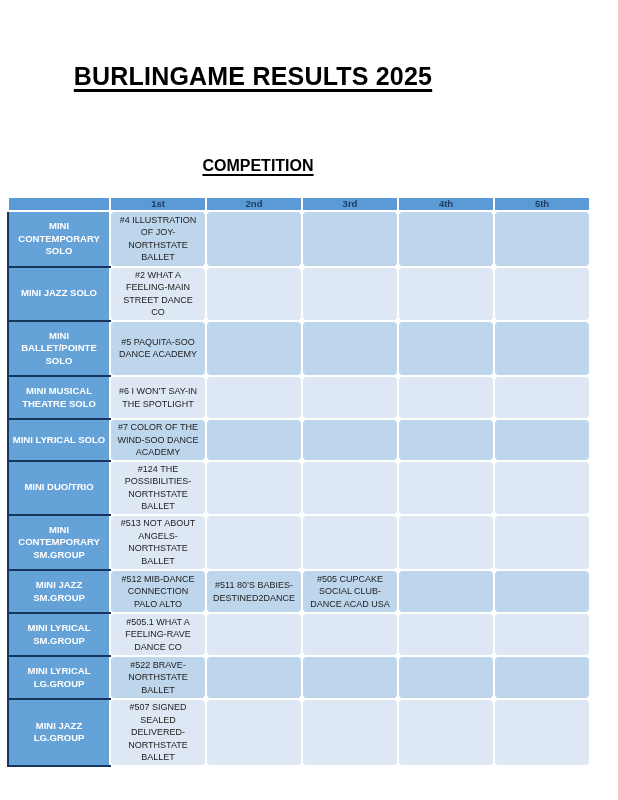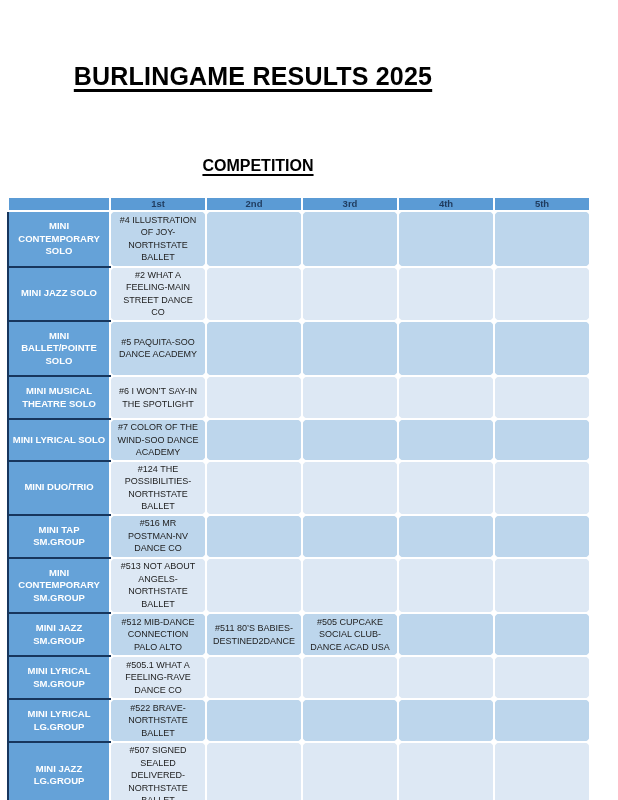--- a/index.html
+++ b/index.html
@@ -136,28 +136,20 @@
         <td class="placement"></td>
       </tr>
       <tr class="band-light">
         <th class="rowhead" scope="row">MINI DUO/TRIO</th>
         <td class="placement">#124 THE POSSIBILITIES- NORTHSTATE BALLET</td>
         <td class="placement"></td>
         <td class="placement"></td>
         <td class="placement"></td>
         <td class="placement"></td>
       </tr>
-      <tr class="band-dark">
-        <th class="rowhead" scope="row">MINI TAP SM.GROUP</th>
-        <td class="placement">#516 MR POSTMAN-NV DANCE CO</td>
-        <td class="placement"></td>
-        <td class="placement"></td>
-        <td class="placement"></td>
-        <td class="placement"></td>
-      </tr>
       <tr class="band-light">
         <th class="rowhead" scope="row">MINI CONTEMPORARY SM.GROUP</th>
         <td class="placement">#513 NOT ABOUT ANGELS- NORTHSTATE BALLET</td>
         <td class="placement"></td>
         <td class="placement"></td>
         <td class="placement"></td>
         <td class="placement"></td>
       </tr>
       <tr class="band-dark">
         <th class="rowhead" scope="row">MINI JAZZ SM.GROUP</th>

